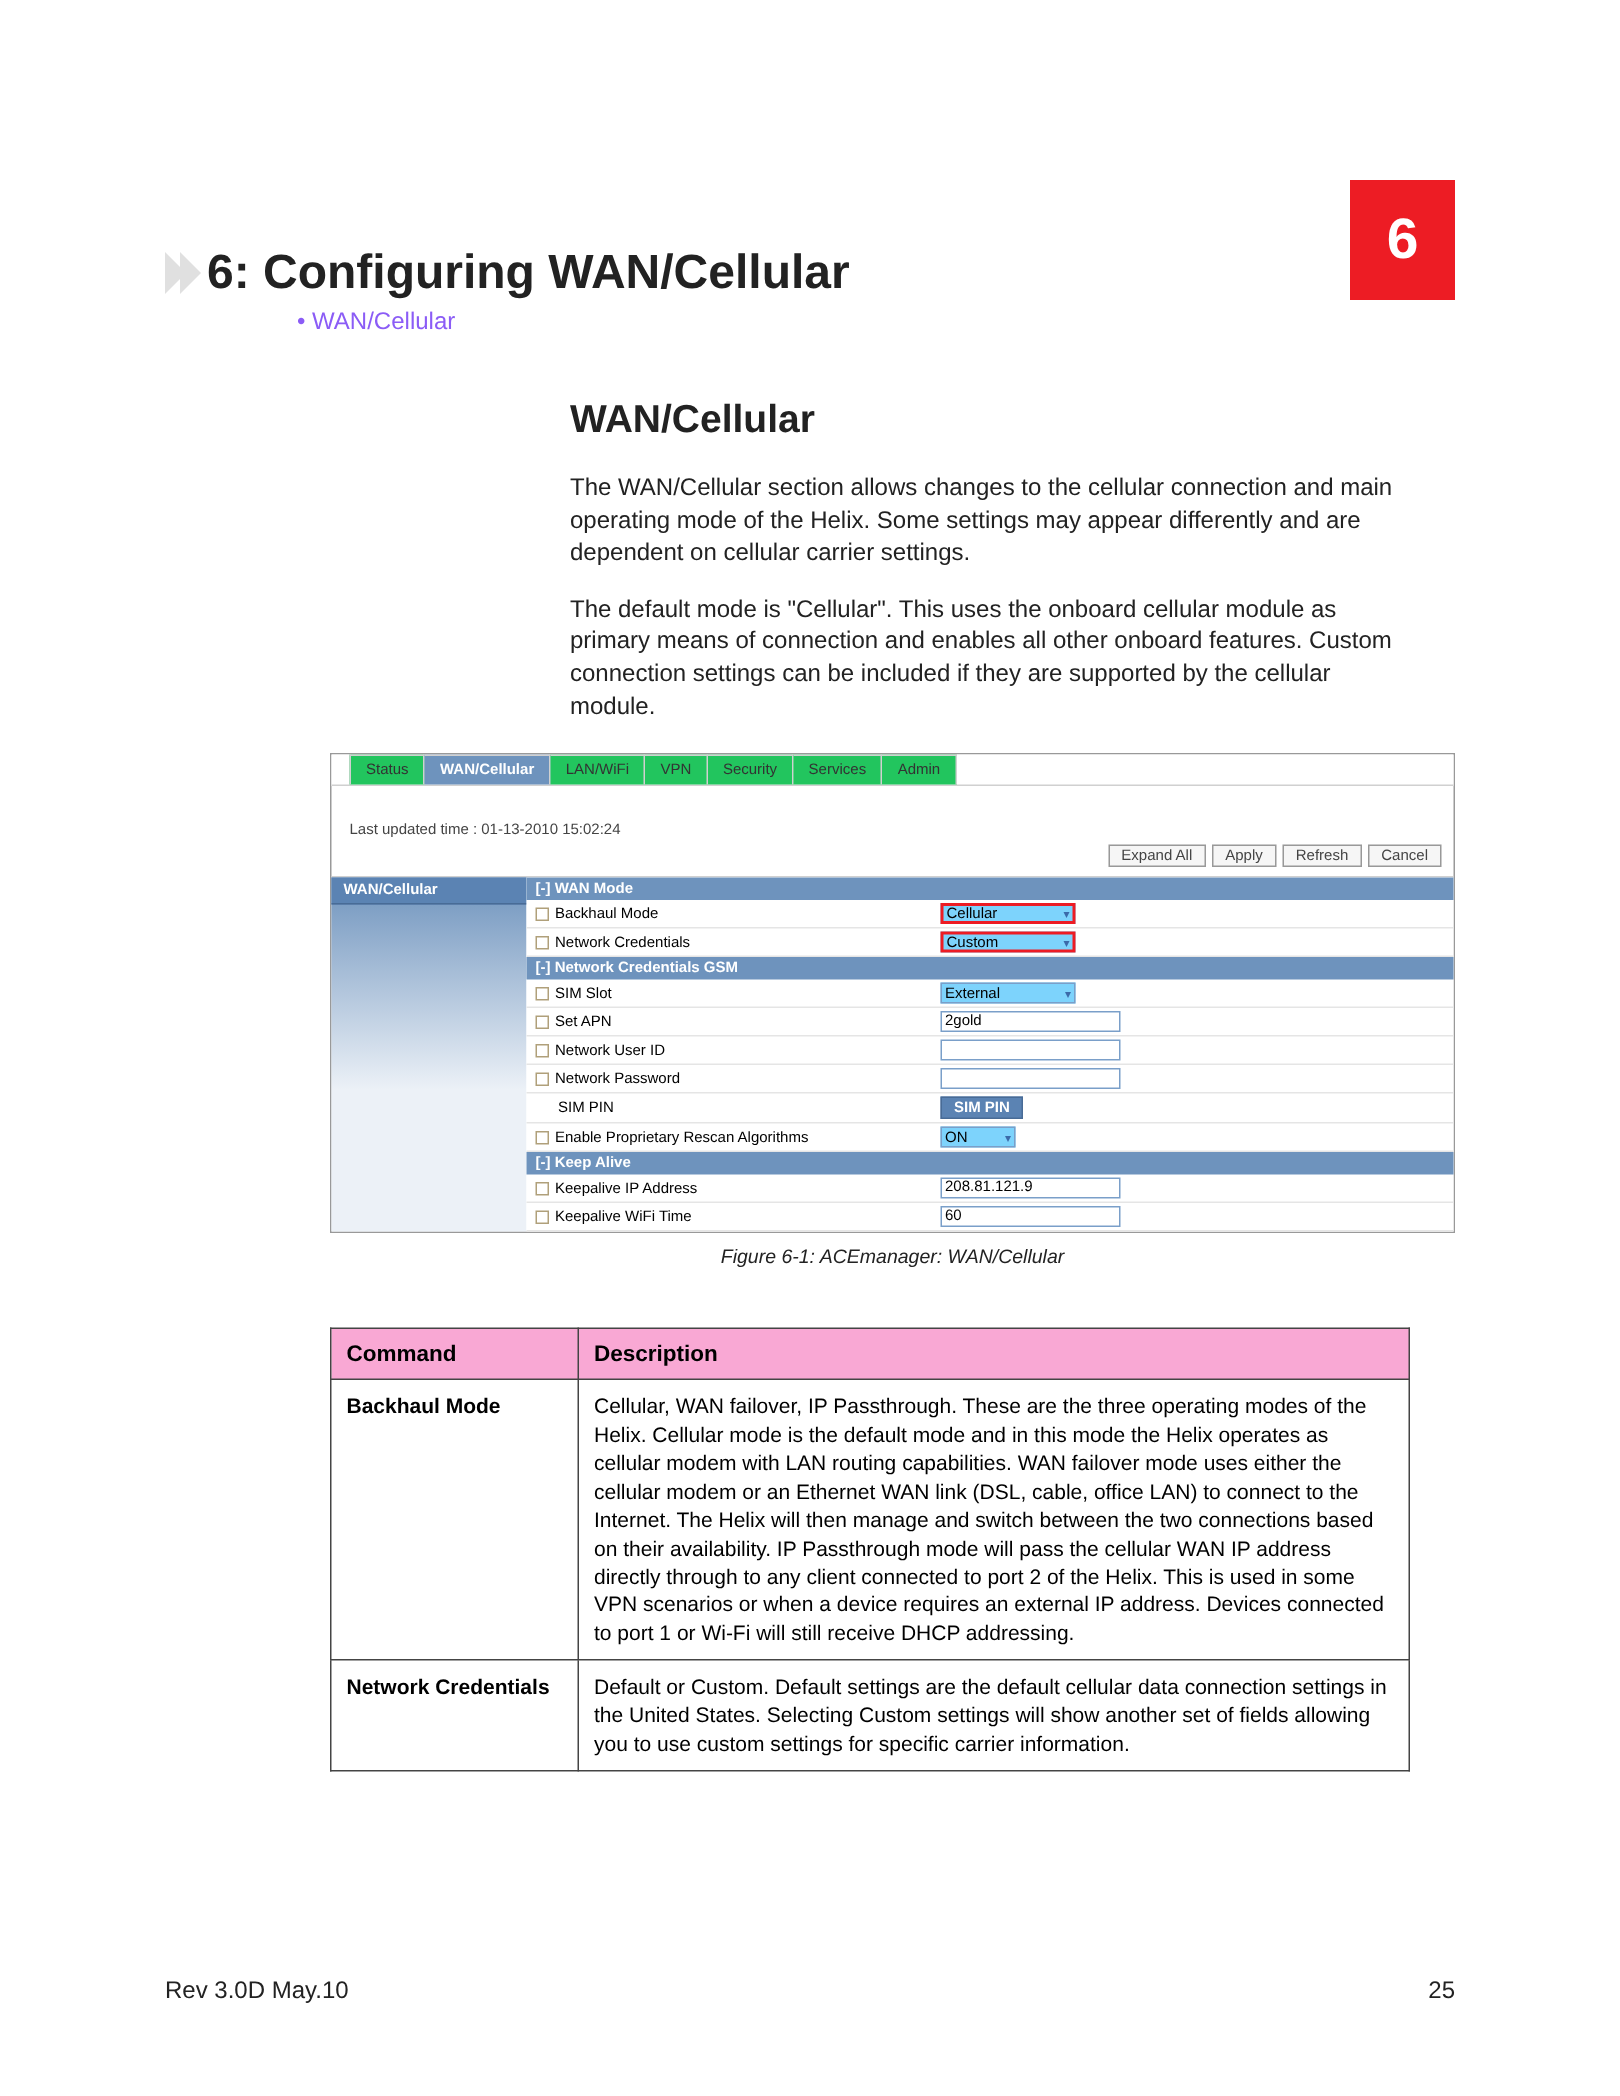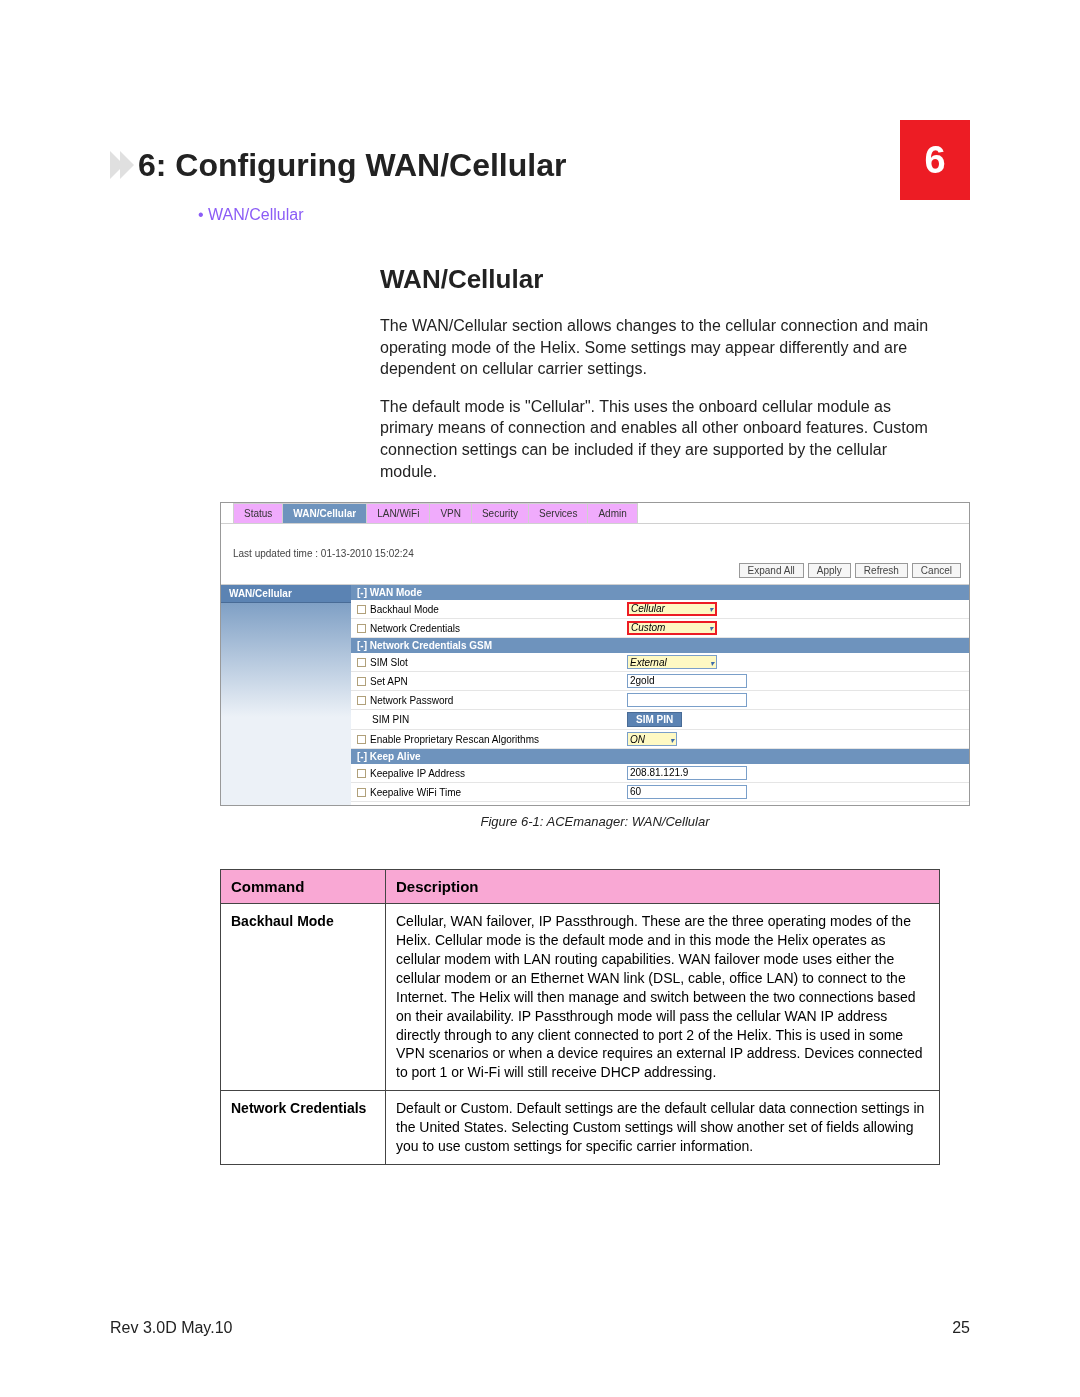--- a/index.html
+++ b/index.html
@@ -1,45 +1,45 @@
 <!DOCTYPE html>
 <html><head>
 <meta charset="utf-8">
 <style>
   * { margin: 0; padding: 0; box-sizing: border-box; }
   body { font-family: Arial, Helvetica, sans-serif; background: #fff; width: 1080px; height: 1397px; position: relative; }
   .page { padding: 130px 110px 60px 110px; }
-  .chapter-header { display: flex; justify-content: space-between; align-items: center; }
+  .chapter-header { display: flex; justify-content: space-between; align-items: flex-end; }
   .chapter-title-wrap { display: flex; align-items: center; gap: 8px; }
   .chevrons { display: flex; }
   .chevron { width: 0; height: 0; border-top: 14px solid transparent; border-bottom: 14px solid transparent; border-left: 14px solid #e0e0e0; margin-right: -4px; }
   .chapter-title { font-size: 32px; font-weight: bold; color: #222; }
   .chapter-badge { background: #ed1c24; color: #fff; width: 70px; height: 80px; display: flex; align-items: center; justify-content: center; font-size: 38px; font-weight: bold; margin-top: -10px; }
   .toc { margin: 6px 0 0 88px; font-size: 16px; color: #8b5cf6; }
   .section { margin: 40px 0 0 270px; }
   .section h2 { font-size: 26px; font-weight: bold; color: #222; margin-bottom: 20px; }
   .section p { font-size: 16px; color: #222; line-height: 1.35; margin-bottom: 16px; max-width: 560px; }
   .screenshot { margin: 20px 0 0 0; border: 1px solid #999; }
   .ss-tabs { display: flex; border-bottom: 1px solid #d0d0d0; background: #fff; }
-  .ss-tab { padding: 4px 10px; font-size: 10px; color: #333; background: #f0abfc; border: 1px solid #d0d0d0; border-bottom: 0; border-left: 0; }
+  .ss-tab { padding: 4px 10px; font-size: 10px; color: #333; background: #22c55e; border: 1px solid #d0d0d0; border-bottom: 0; border-left: 0; }
   .ss-tab:first-child { border-left: 1px solid #d0d0d0; margin-left: 12px; }
   .ss-tab.active { color: #fff; background: #6e93bd; font-weight: bold; }
   .ss-top { display: flex; justify-content: space-between; align-items: center; padding: 4px 8px 6px 12px; font-size: 10px; color: #444; border-bottom: 1px solid #d0d0d0; }
   .ss-buttons { display: flex; gap: 4px; margin-top: 35px; }
   .ss-btn { border: 1px solid #999; background: #f6f6f6; padding: 1px 8px; font-size: 10px; }
   .ss-body { display: flex; min-height: 220px; }
   .ss-side { width: 130px; background: linear-gradient(180deg, #6e93bd 0%, #ecf1f7 60%); }
   .ss-side-item { background: #5b83b3; color: #fff; font-size: 10px; font-weight: bold; padding: 3px 8px; border-bottom: 1px solid #486b96; }
   .ss-main { flex: 1; background: #fff; }
   .ss-group-h { background: #6e93bd; color: #fff; font-size: 10px; font-weight: bold; padding: 2px 6px; }
   .ss-row { display: flex; align-items: center; border-bottom: 1px solid #e5e5e5; padding: 2px 6px; font-size: 10px; }
   .ss-row-label { flex: 0 0 270px; display: flex; align-items: center; gap: 4px; }
   .ss-row-label .box { width: 9px; height: 9px; border: 1px solid #b0a07a; background: #fff; flex-shrink: 0; }
   .ss-row-ctrl { flex: 0 0 170px; }
-  .ss-select { width: 90px; border: 1px solid #7a9fc9; font-size: 10px; height: 14px; background: #fef9c3; display: inline-flex; align-items: flex-end; justify-content: space-between; padding: 0 2px; font-style: italic; }
+  .ss-select { width: 90px; border: 1px solid #7a9fc9; font-size: 10px; height: 14px; background: #7dd3fc; display: inline-flex; align-items: center; justify-content: space-between; padding: 0 2px; }
   .ss-select-arrow { color: #3b6aa9; font-size: 8px; }
   .ss-input { width: 120px; border: 1px solid #7a9fc9; font-size: 10px; height: 14px; padding: 0 2px; }
   .ss-simpin { display: inline-block; background: #5b83b3; color: #fff; font-weight: bold; padding: 1px 8px; font-size: 10px; border: 1px solid #486b96; }
   .red-box { border: 2px solid #ed1c24; }
   .fig-caption { text-align: center; font-style: italic; font-size: 13px; color: #222; margin-top: 8px; }
   .cmd-table { width: 720px; margin: 40px 0 0 0; border-collapse: collapse; border: 1px solid #444; }
   .cmd-table th { background: #f9a8d4; text-align: left; padding: 8px 10px; font-size: 15px; font-weight: bold; border: 1px solid #444; }
   .cmd-table td { padding: 8px 10px; font-size: 14px; border: 1px solid #444; vertical-align: top; line-height: 1.35; }
   .cmd-table td.cmd { font-weight: bold; width: 165px; }
   .footer { position: absolute; bottom: 60px; left: 110px; right: 110px; display: flex; justify-content: space-between; font-size: 16px; color: #222; }
@@ -133,20 +133,29 @@
                 <span class="box"></span>
                 <span>Set APN</span>
               </div>
               <div class="ss-row-ctrl">
                 <div class="ss-input">2gold</div>
               </div>
             </div>
             <div class="ss-row">
               <div class="ss-row-label">
                 <span class="box"></span>
+                <span>Network User ID</span>
+              </div>
+              <div class="ss-row-ctrl">
+                <div class="ss-input"></div>
+              </div>
+            </div>
+            <div class="ss-row">
+              <div class="ss-row-label">
+                <span class="box"></span>
                 <span>Network Password</span>
               </div>
               <div class="ss-row-ctrl">
                 <div class="ss-input"></div>
               </div>
             </div>
             <div class="ss-row">
               <div class="ss-row-label">
                 <span style="width: 11px;"></span>
                 <span>SIM PIN</span>

